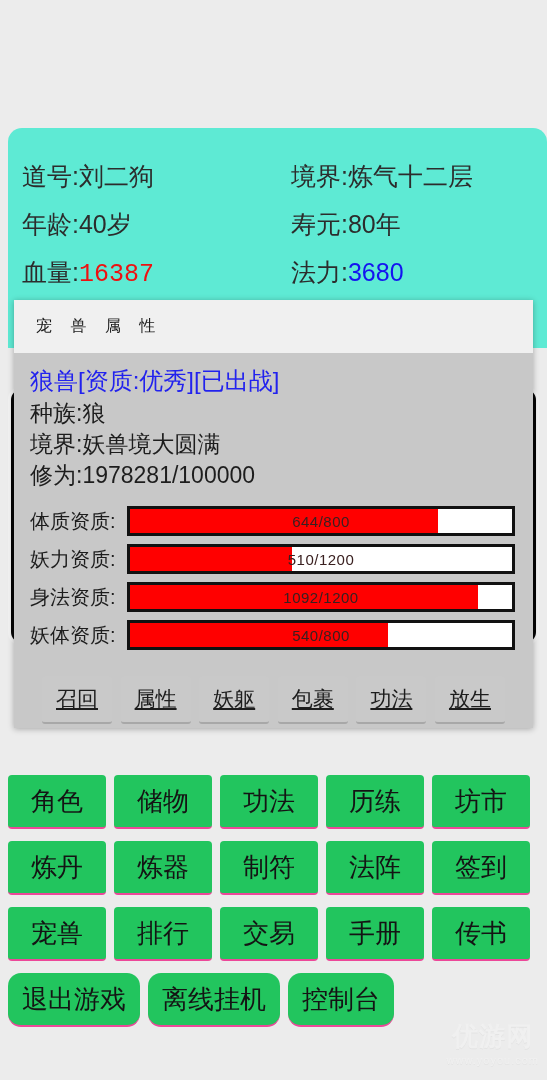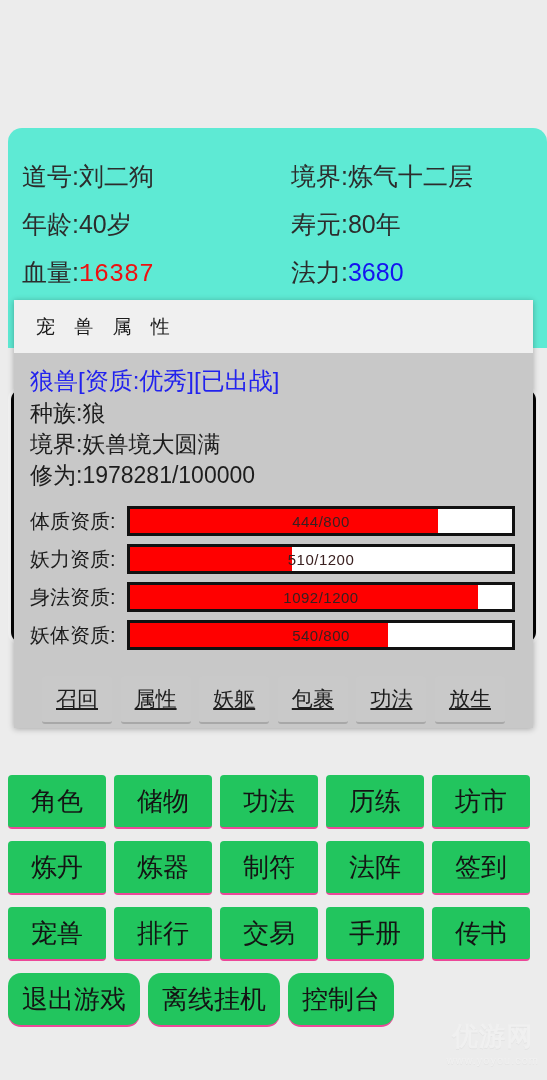--- a/index.html
+++ b/index.html
@@ -101,21 +101,21 @@
   }
   #pet-dialog-titlebar {
     height: 53px;
     background: #f0f0f0;
     display: flex;
     align-items: center;
     padding-left: 22px;
     box-sizing: border-box;
   }
   #pet-dialog-title {
-    font-size: 19px;
+    font-size: 16px;
     color: #1b1b1b;
     letter-spacing: 7px;
   }
   #pet-dialog-body {
     padding: 10px 10px 0 10px;
     box-sizing: border-box;
   }
 
   .pet-name-line {
     font-size: 24px;
@@ -295,21 +295,21 @@
       <div class="pet-info-line">种族:狼</div>
       <div class="pet-info-line">境界:妖兽境大圆满</div>
       <div class="pet-info-line">修为:1978281/100000</div>
 
       <div id="pet-stats">
 
         <div class="stat-row">
           <div class="stat-label">体质资质:</div>
           <div class="stat-bar">
             <div class="stat-fill" style="width: 80.5%;"></div>
-            <div class="stat-text">444/800</div>
+            <div class="stat-text">644/800</div>
           </div>
         </div>
 
         <div class="stat-row">
           <div class="stat-label">妖力资质:</div>
           <div class="stat-bar">
             <div class="stat-fill" style="width: 42.5%;"></div>
             <div class="stat-text">510/1200</div>
           </div>
         </div>

